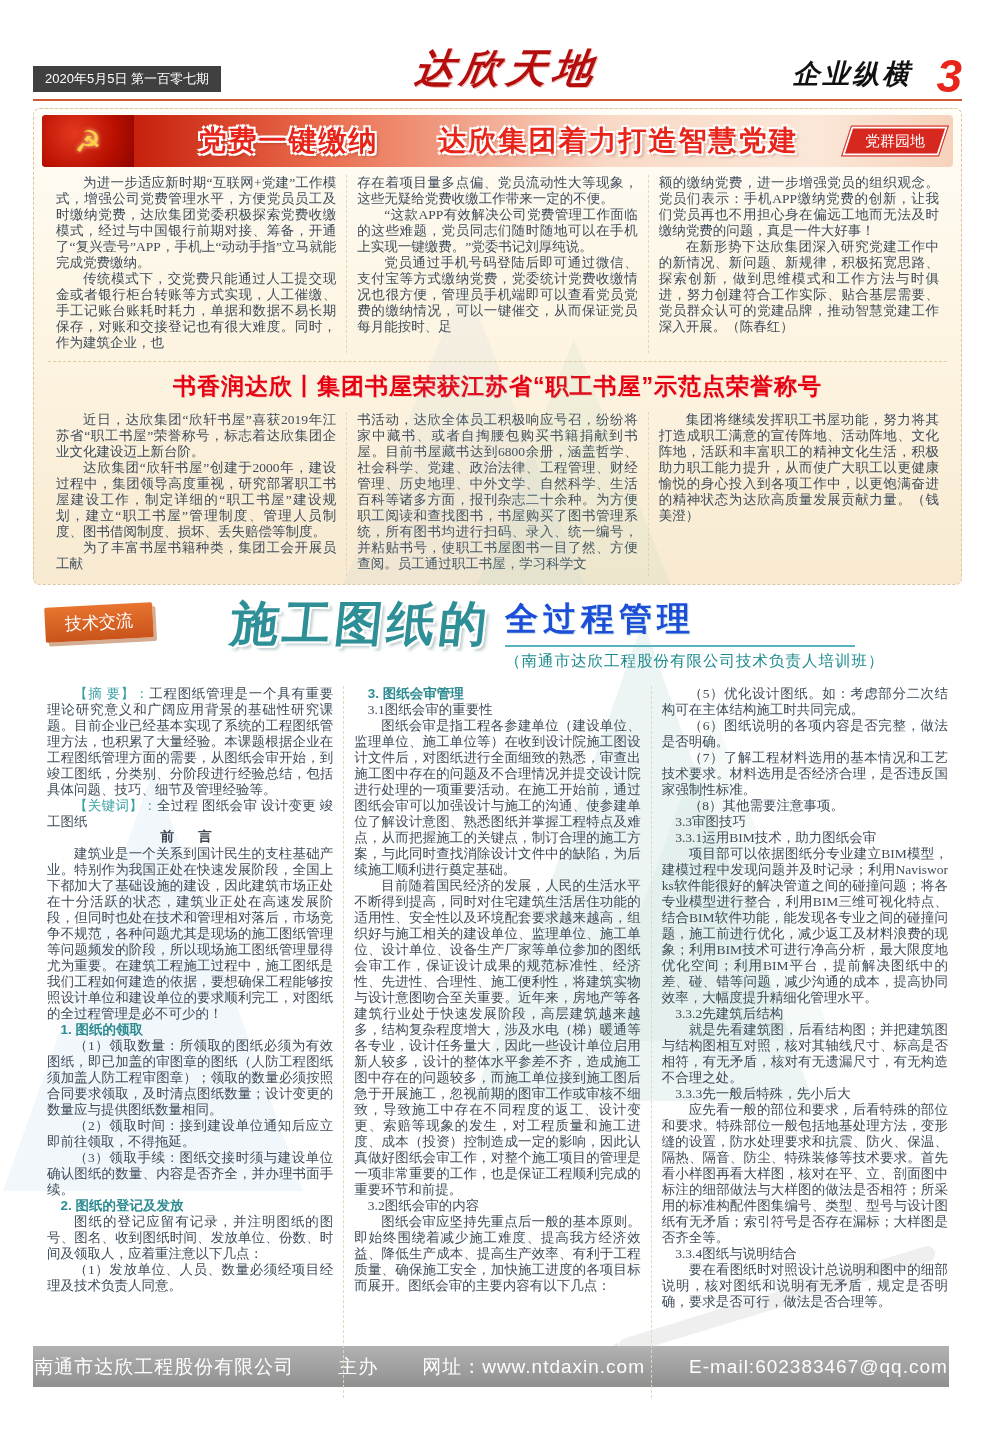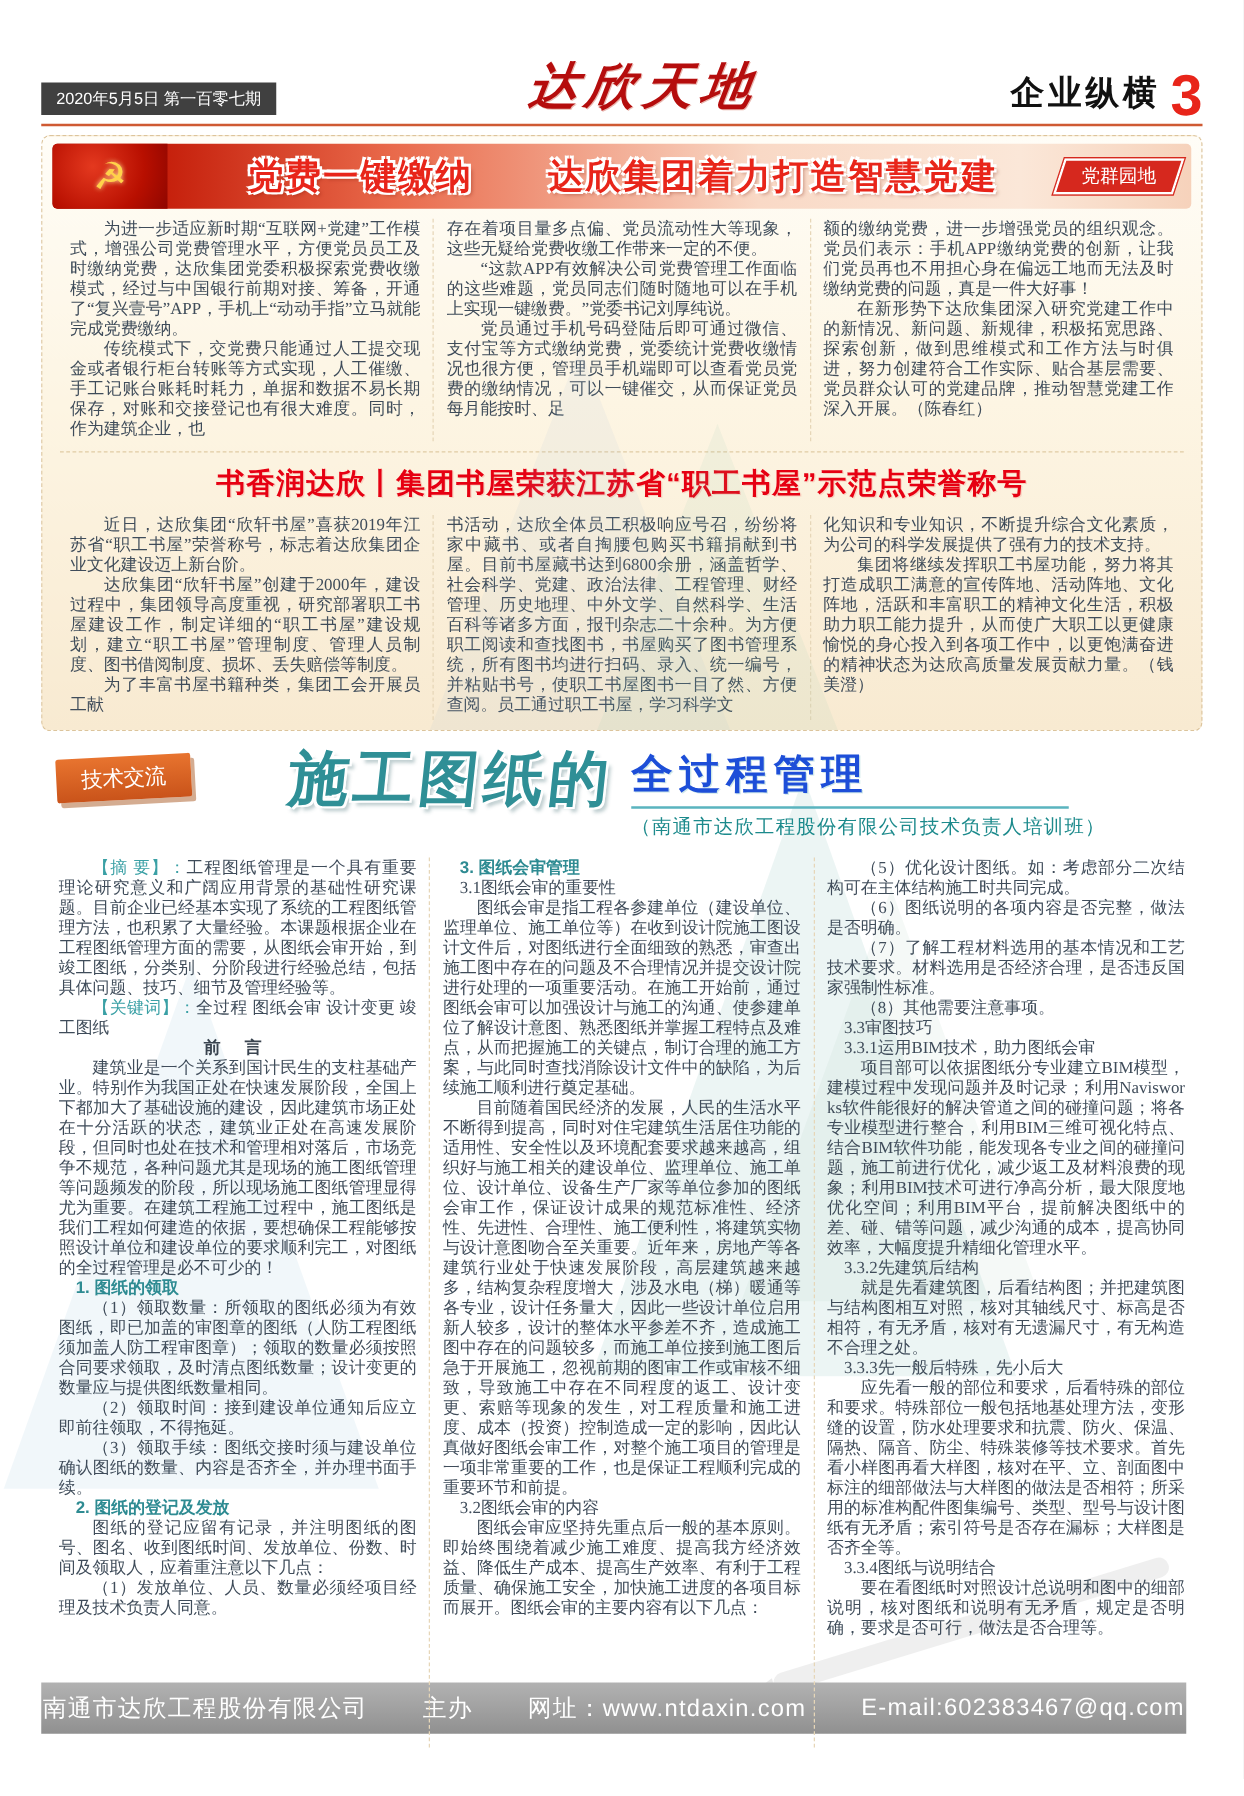--- a/index.html
+++ b/index.html
@@ -7,21 +7,21 @@
   .page { position:relative; width:995px; height:1437px; margin:0 auto; background:#fff;
           overflow:hidden; font-family:"Liberation Serif","DejaVu Serif",serif; color:#3f4c5a; }
   .content { position:relative; margin:0 33px; }
 
   
   .hdr { margin-top:54px; display:flex; align-items:flex-end; justify-content:space-between; height:42px; }
   .date-box { background:#404040; color:#fff; font-family:"Liberation Sans","DejaVu Sans",sans-serif;
               font-size:13px; padding:4px 12px; margin-bottom:4px; }
   .masthead { color:#b50d0d; font-size:40px; font-weight:bold; font-style:italic;
               letter-spacing:6px; transform:skewX(-8deg); text-shadow:1px 1px 0 #e9b8b0; }
-  .section-wrap { display:flex; align-items:flex-end; gap:8px; }
+  .section-wrap { display:flex; align-items:flex-end; gap:24px;font-style:italic; }
   .section-name { font-size:27px; font-weight:bold; color:#111; letter-spacing:3px; margin-bottom:4px; }
   .page-num { font-size:46px; line-height:40px; font-weight:bold; color:#e8251a;
               font-family:"Liberation Sans","DejaVu Sans",sans-serif; }
   .hdr-rule { border-top:2px solid #cf5a33; margin-top:3px; }
 
   
   .top-box { margin-top:7px; border:1px dashed #dcc49c; border-radius:7px; padding:6px 8px 8px;
              background:linear-gradient(180deg,#fffdf7 0%,#fdf5e3 45%,#f8ead1 100%); position:relative; overflow:hidden; }
   .twm { position:absolute; opacity:.5; width:0; height:0; pointer-events:none; }
   .twm1 { left:300px; top:170px; border-left:130px solid transparent; border-right:130px solid transparent; border-bottom:330px solid rgba(140,185,215,.16); }
@@ -44,21 +44,21 @@
   .cols { display:flex; padding:8px 4px 0; }
   .col { flex:1; font-size:13.5px; line-height:16px; text-align:justify; word-break:break-all;
          overflow:hidden; padding:0 10px; }
   .col + .col { border-left:1px dashed #e6d6b8; }
   .cols-a1 .col { height:178px; }
   .cols-a2 .col { height:164px; }
   .blk.p  { text-indent:2em; }
   .blk.pc { text-indent:0; }
   .blk.h1t { color:#2e8b92; font-weight:bold; text-indent:1em; font-family:"Liberation Sans","DejaVu Sans",sans-serif; font-size:13.5px; }
   .blk.hs  { text-indent:1em; }
-  .blk.hc  { text-align:center; font-weight:bold; letter-spacing:8px; text-indent:0; color:#39434f; }
+  .blk.hc  { text-align:center; font-weight:bold; letter-spacing:8px; text-indent:0; color:#39434f;font-family:Liberation Mono, monospace; }
   .lead { color:#3aa0a5; }
   .divider { border-top:1px dashed #e0cba4; margin:8px 6px 2px; }
 
   .book-title { text-align:center; color:#e60012; font-size:23px; font-weight:bold; letter-spacing:1px;
                 font-family:"Liberation Sans","DejaVu Sans",sans-serif; margin:9px 0 2px;
                 text-shadow:1px 1px 0 #f8d3c2; }
 
   
   .main-art { position:relative; margin-top:6px; }
   .wm { position:absolute; width:0; height:0; pointer-events:none; }
@@ -146,21 +146,20 @@
       <div class="cols cols-a2">
         <div class="col">
             <div class="blk p">近日，达欣集团“欣轩书屋”喜获2019年江苏省“职工书屋”荣誉称号，标志着达欣集团企业文化建设迈上新台阶。</div>
             <div class="blk p">达欣集团“欣轩书屋”创建于2000年，建设过程中，集团领导高度重视，研究部署职工书屋建设工作，制定详细的“职工书屋”建设规划，建立“职工书屋”管理制度、管理人员制度、图书借阅制度、损坏、丢失赔偿等制度。</div>
             <div class="blk p">为了丰富书屋书籍种类，集团工会开展员工献</div>
           </div>
         <div class="col">
             <div class="blk pc">书活动，达欣全体员工积极响应号召，纷纷将家中藏书、或者自掏腰包购买书籍捐献到书屋。目前书屋藏书达到6800余册，涵盖哲学、社会科学、党建、政治法律、工程管理、财经管理、历史地理、中外文学、自然科学、生活百科等诸多方面，报刊杂志二十余种。为方便职工阅读和查找图书，书屋购买了图书管理系统，所有图书均进行扫码、录入、统一编号，并粘贴书号，使职工书屋图书一目了然、方便查阅。员工通过职工书屋，学习科学文</div>
           </div>
         <div class="col">
-            <div class="blk pc">化知识和专业知识，不断提升综合文化素质，为公司的科学发展提供了强有力的技术支持。</div>
             <div class="blk p">集团将继续发挥职工书屋功能，努力将其打造成职工满意的宣传阵地、活动阵地、文化阵地，活跃和丰富职工的精神文化生活，积极助力职工能力提升，从而使广大职工以更健康愉悦的身心投入到各项工作中，以更饱满奋进的精神状态为达欣高质量发展贡献力量。（钱美澄）</div>
           </div>
       </div>
     </div>
 
     <div class="main-art">
       <div class="wm wm1"></div>
       <div class="wm wm2"></div>
       <div class="wm wm3"></div>
       <div class="pencil"></div>

